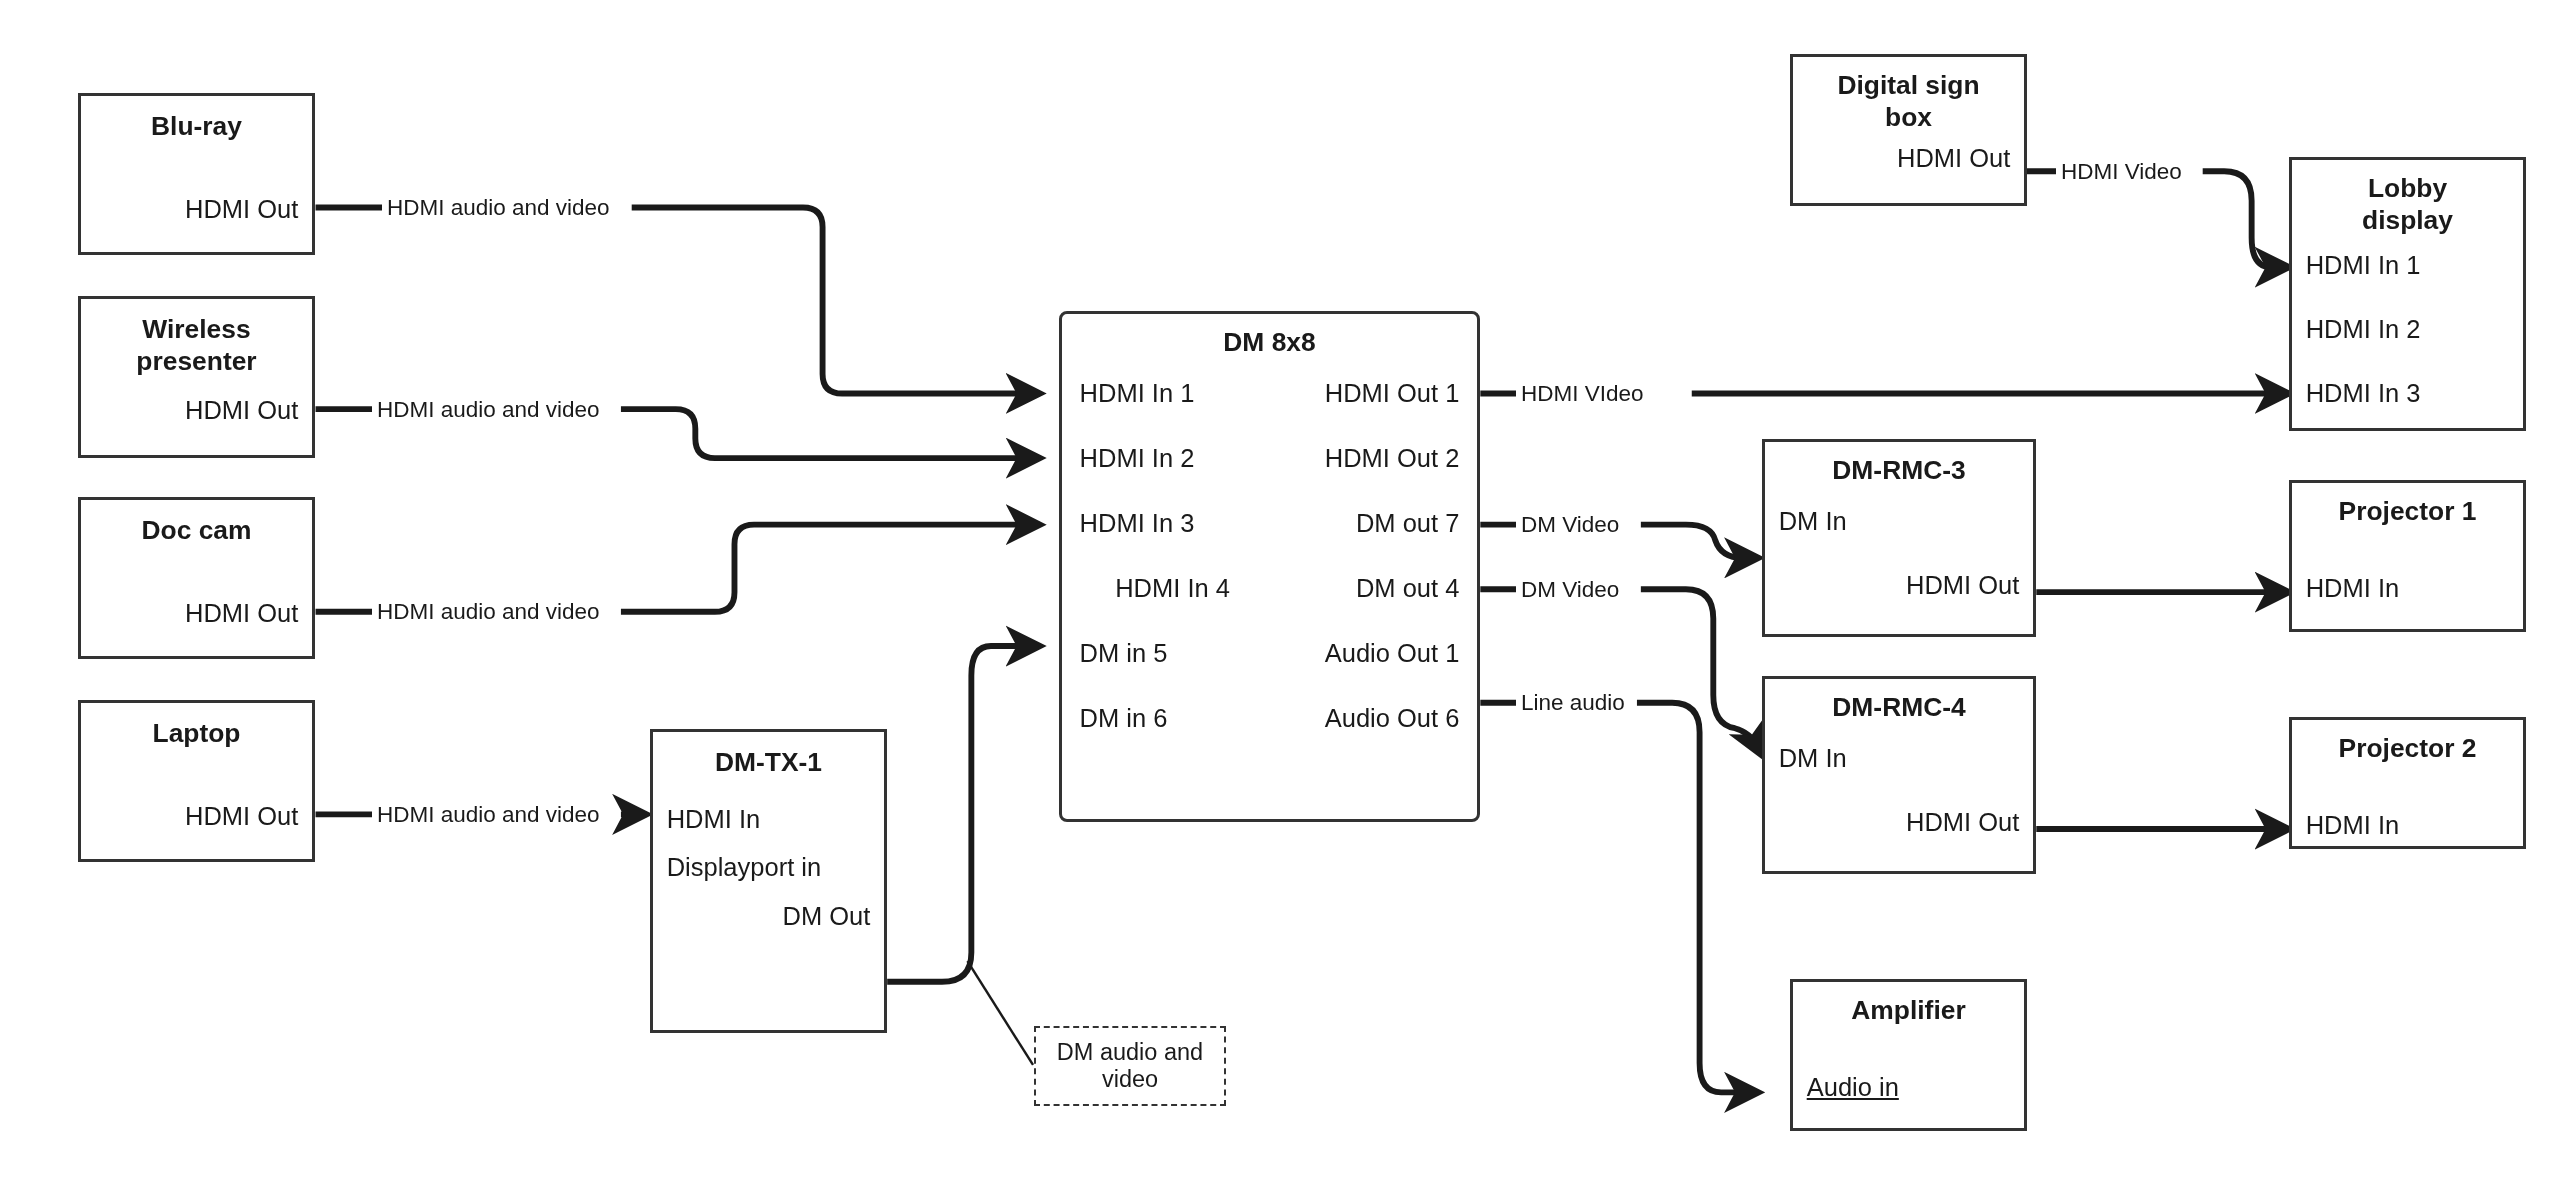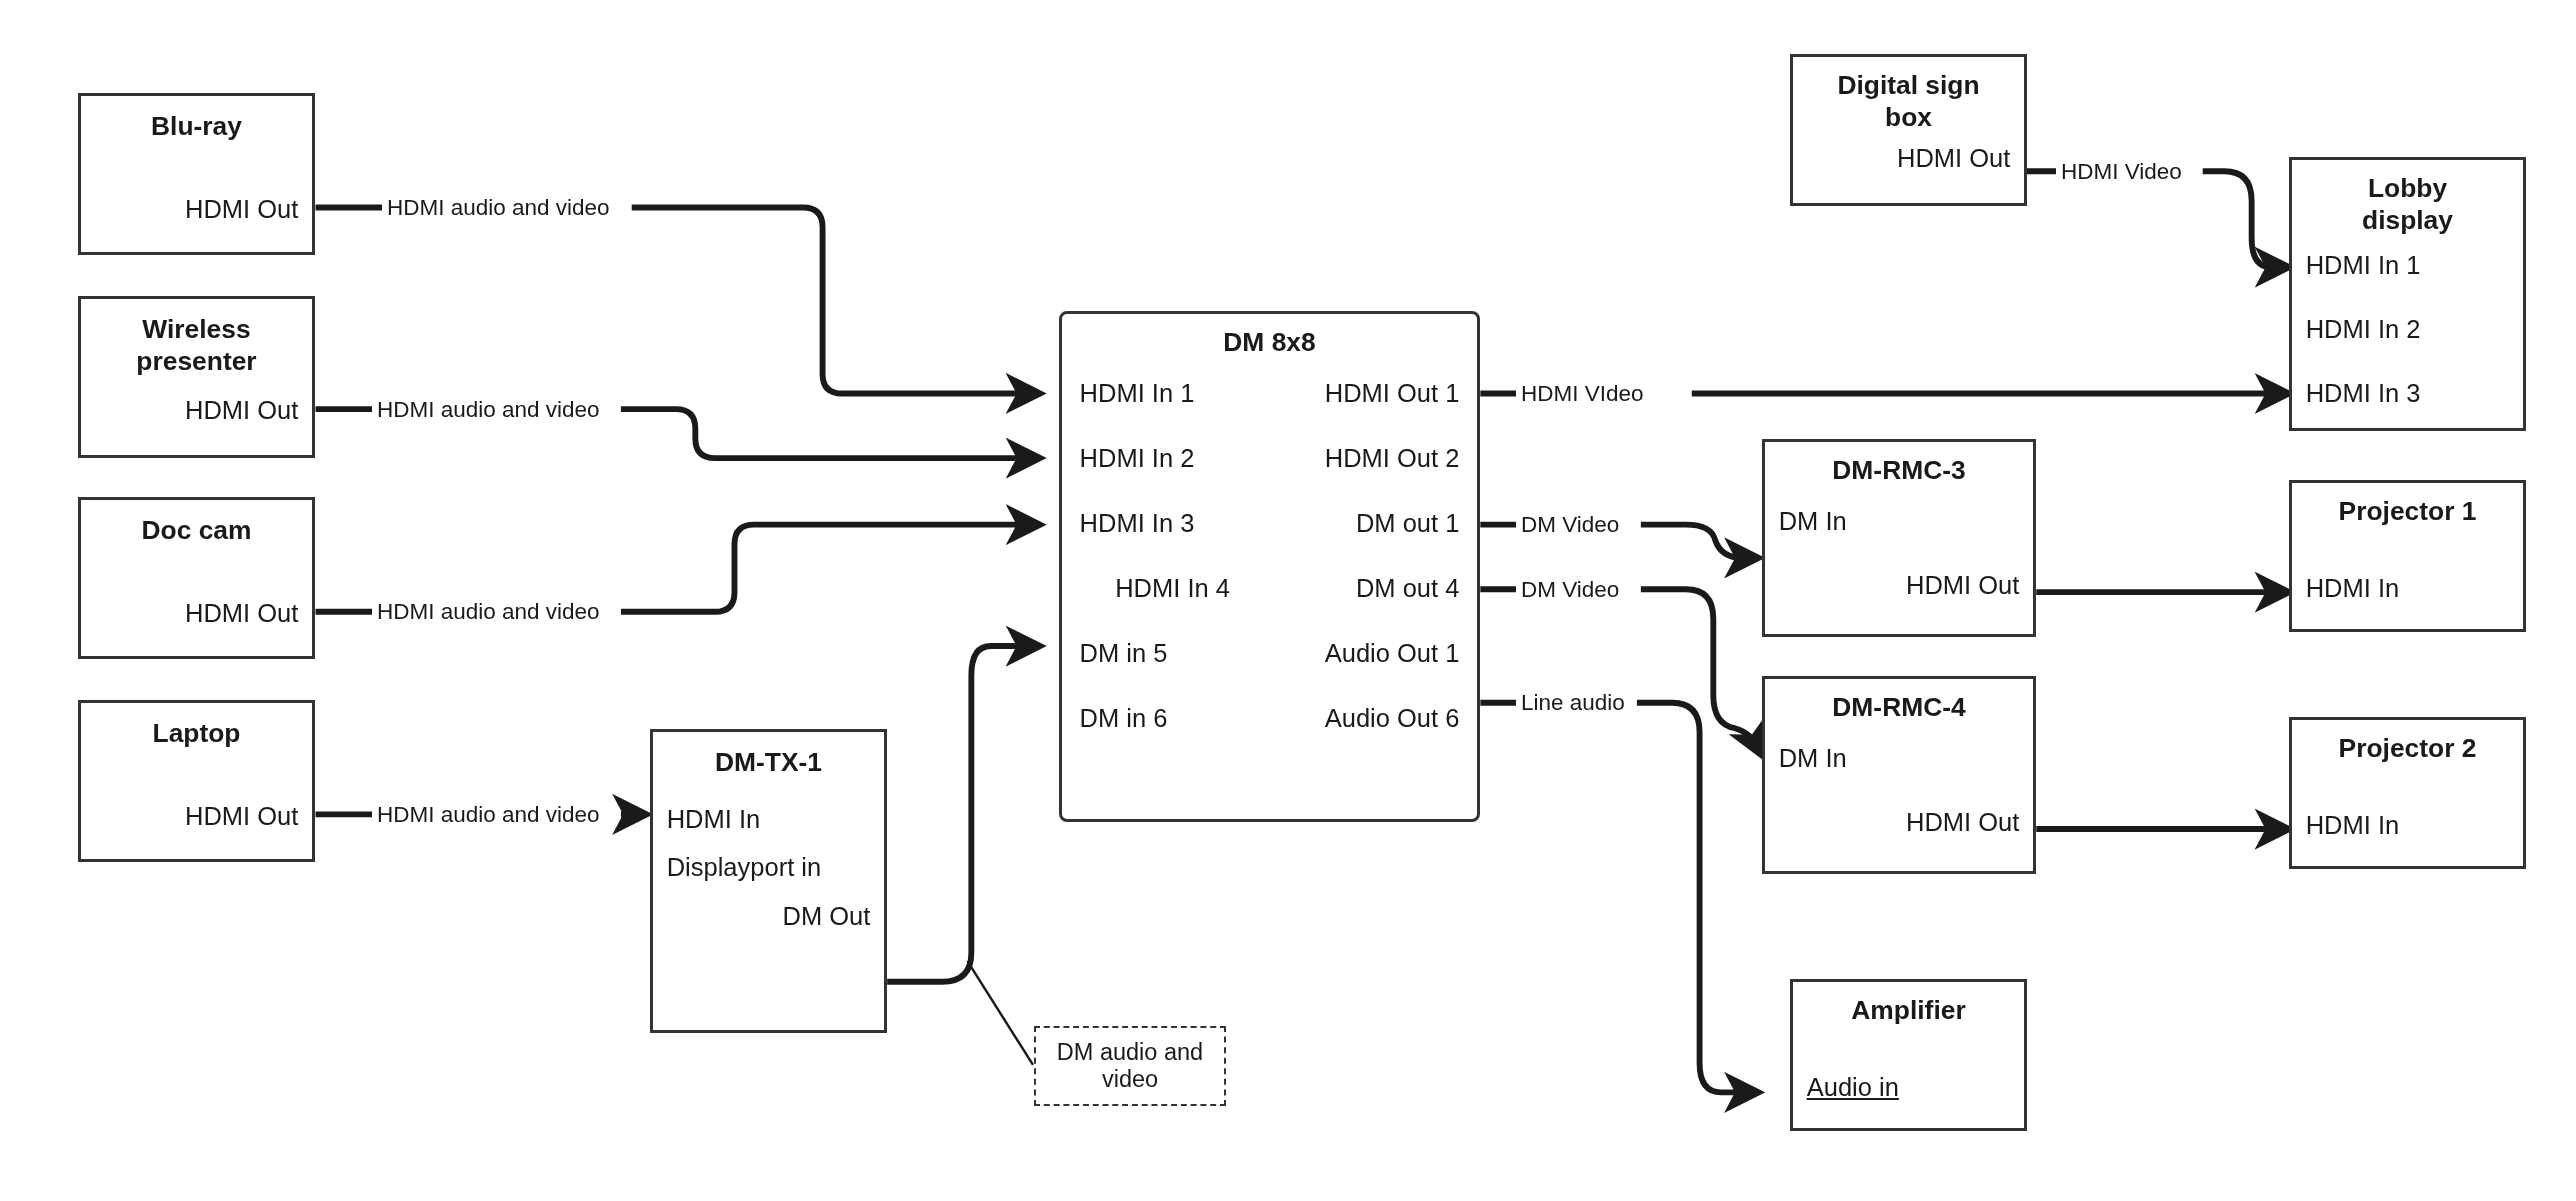--- a/index.html
+++ b/index.html
@@ -93,21 +93,21 @@
         <div class="port left" style="height:65px;">HDMI In 2</div>
         <div class="port left" style="height:65px;">HDMI In 3</div>
         <div class="port left" style="height:65px;text-align:center;">HDMI In 4</div>
         <div class="port left" style="height:65px;">DM in 5</div>
         <div class="port left" style="height:65px;">DM in 6</div>
       </div>
 
       <div style="position:absolute;right:0;top:0;width:206px;">
         <div class="port right" style="height:65px;">HDMI Out 1</div>
         <div class="port right" style="height:65px;">HDMI Out 2</div>
-        <div class="port right" style="height:65px;">DM out 1</div>
+        <div class="port right" style="height:65px;">DM out 7</div>
         <div class="port right" style="height:65px;">DM out 4</div>
         <div class="port right" style="height:65px;">Audio Out 1</div>
         <div class="port right" style="height:65px;">Audio Out 6</div>
       </div>
     </div>
   </div>
 
   <div class="box" style="left:1790px;top:54px;width:237px;height:152px;padding:11.7px 13.7px 0 13.7px;">
     <div class="title">Digital sign</div>
     <div class="title">box</div>
@@ -132,21 +132,21 @@
     <div class="title">DM-RMC-4</div>
     <div class="port left" style="margin-top:21.5px;">DM In</div>
     <div class="port right" style="margin-top:35px;">HDMI Out</div>
   </div>
 
   <div class="box" style="left:2289px;top:480px;width:237px;height:152px;padding:11.7px 13.7px 0 13.7px;">
     <div class="title">Projector 1</div>
     <div class="port left" style="margin-top:47px;">HDMI In</div>
   </div>
 
-  <div class="box" style="left:2289px;top:717px;width:237px;height:152px;padding:11.7px 13.7px 0 13.7px;">
+  <div class="box" style="left:2289px;top:717px;width:237px;height:132px;padding:11.7px 13.7px 0 13.7px;">
     <div class="title">Projector 2</div>
     <div class="port left" style="margin-top:47px;">HDMI In</div>
   </div>
 
   <div class="box" style="left:1790px;top:979px;width:237px;height:152px;padding:11.7px 13.7px 0 13.7px;">
     <div class="title">Amplifier</div>
     <div class="port left" style="margin-top:47px;text-decoration:underline;">Audio in</div>
   </div>
 
   <div class="wlabel" style="left:382px;top:195px;">HDMI audio and video</div>

